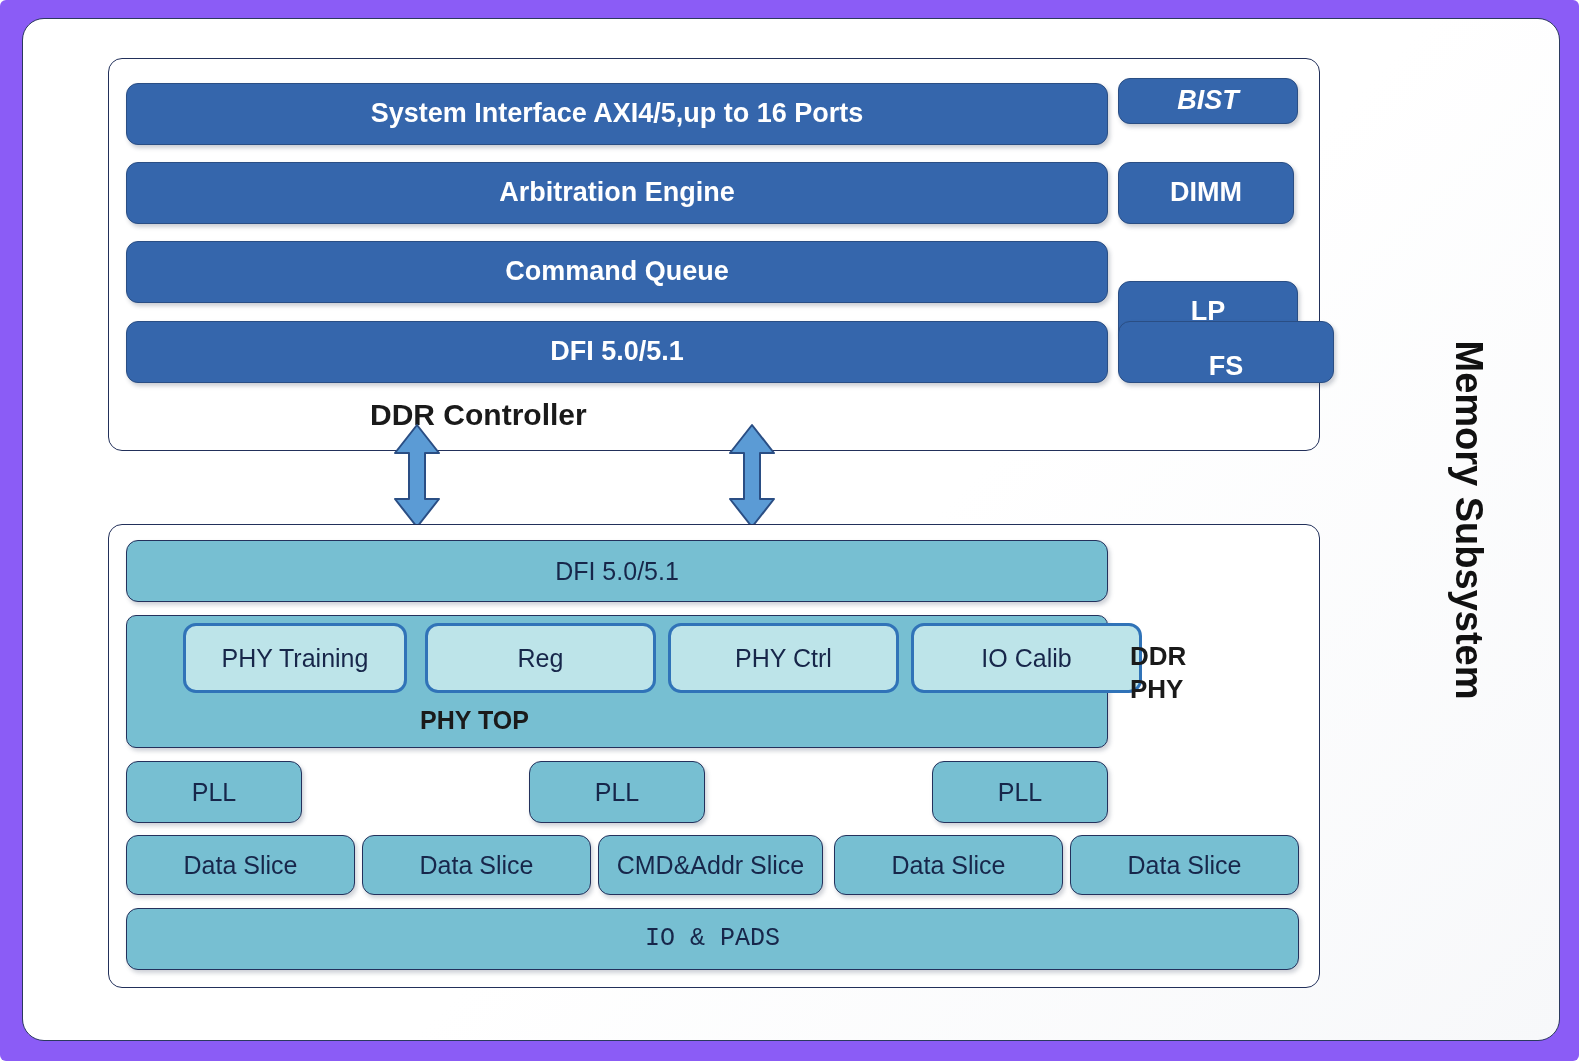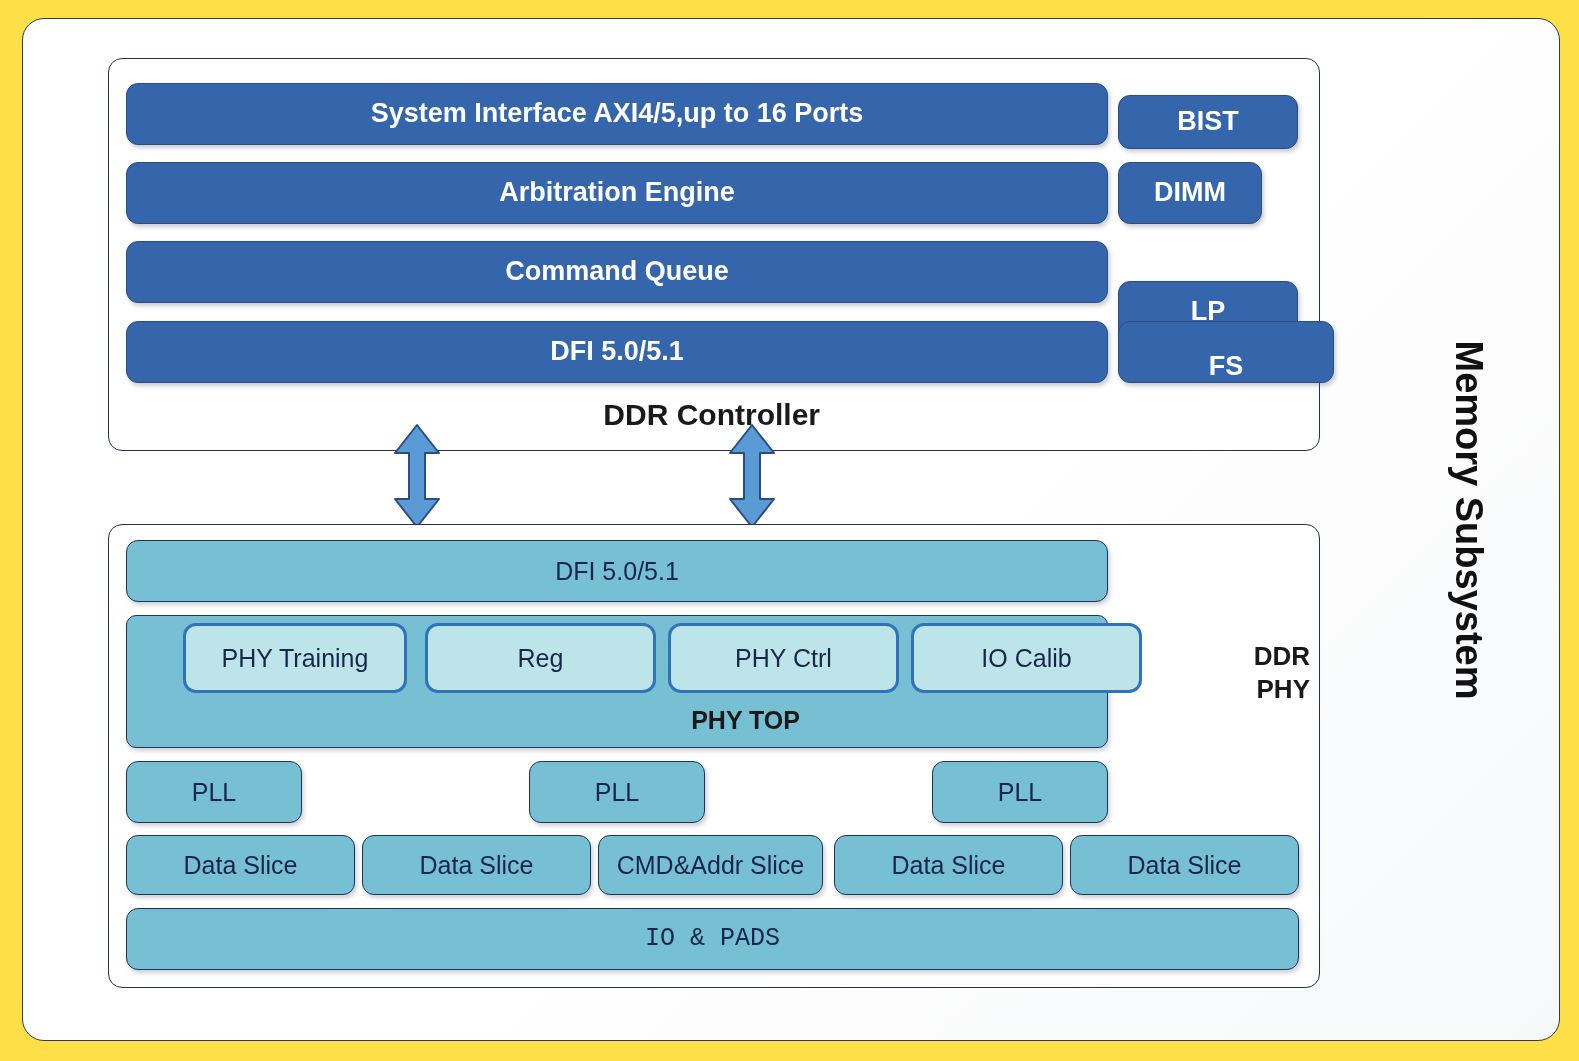--- a/index.html
+++ b/index.html
@@ -7,22 +7,23 @@
     padding: 0;
     background: #ffffff;
   }
   body {
     font-family: "Liberation Sans", sans-serif;
   }
   #canvas {
     position: relative;
     width: 1579px;
     height: 1061px;
-    background: #fde047;
+    background: #8b5cf6;
     overflow: hidden;
+    border-radius: 6px;
   }
 
   
   .outer-frame {
     position: absolute;
     left: 22px;
     top: 18px;
     width: 1538px;
     height: 1023px;
     box-sizing: border-box;
@@ -88,21 +89,21 @@
     font-weight: 400;
     border-radius: 13px;
     margin-left: 44px;
   }
 
   
   .label {
     position: absolute;
     color: #1a1a1a;
     font-weight: 700;
-    text-align: right;
+    text-align: left;
     white-space: pre-line;
   }
   #label-ddr-controller {
     left: 370px;
     top: 398px;
     width: 450px;
     font-size: 30px;
   }
   #label-phy-top {
     left: 420px;
@@ -153,24 +154,24 @@
   <div class="blk blk-blue" style="left:126px; top:162px; width:982px; height:62px;">
     <span>Arbitration Engine</span>
   </div>
   <div class="blk blk-blue" style="left:126px; top:241px; width:982px; height:62px;text-align:right;">
     <span>Command Queue</span>
   </div>
   <div class="blk blk-blue" style="left:126px; top:321px; width:982px; height:62px;">
     <span>DFI 5.0/5.1</span>
   </div>
 
-  <div class="blk blk-blue" style="left:1118px; top:95px; width:180px; height:54px;">
+  <div class="blk blk-blue" style="left:1118px; top:78px; width:180px; height:46px;font-style:italic;">
     <span>BIST</span>
   </div>
-  <div class="blk blk-blue" style="left:1118px; top:162px; width:144px; height:62px;">
+  <div class="blk blk-blue" style="left:1118px; top:162px; width:176px; height:62px;">
     <span>DIMM</span>
   </div>
   <div class="blk blk-blue" style="left:1118px; top:241px; width:180px; height:62px;margin-top:40px;">
     <span>LP</span>
   </div>
   <div class="blk blk-blue" style="left:1118px; top:321px; width:216px; height:62px;align-items:flex-end;">
     <span>FS</span>
   </div>
 
   <div class="label" id="label-ddr-controller">DDR Controller</div>

